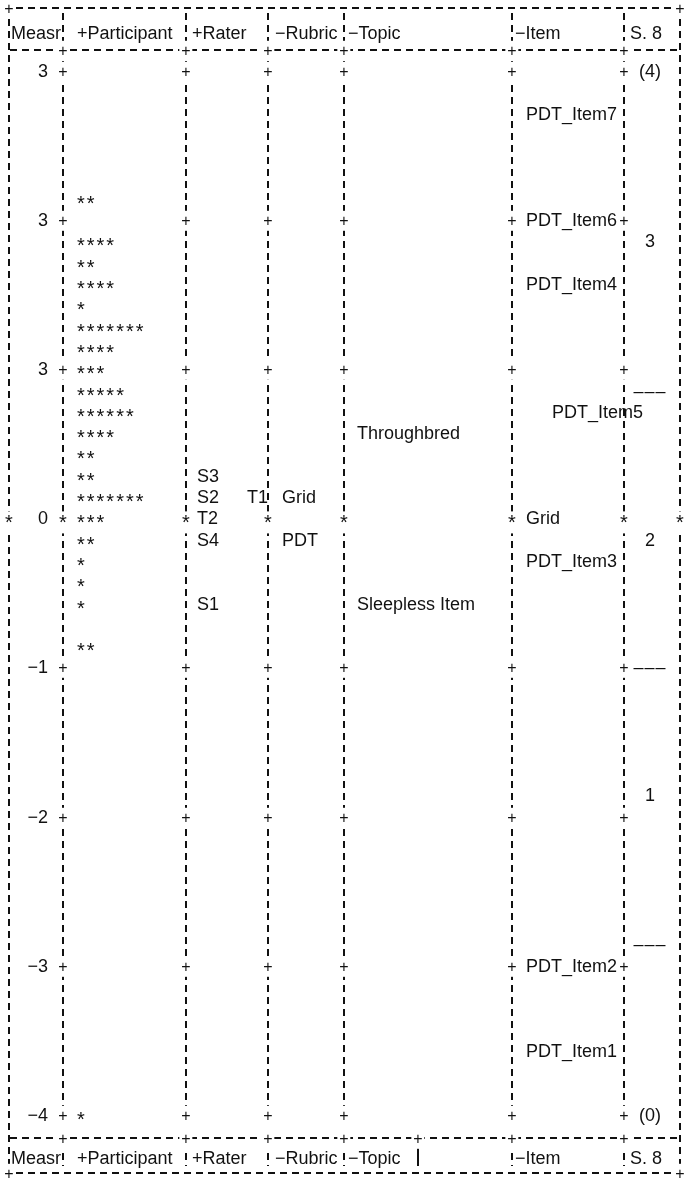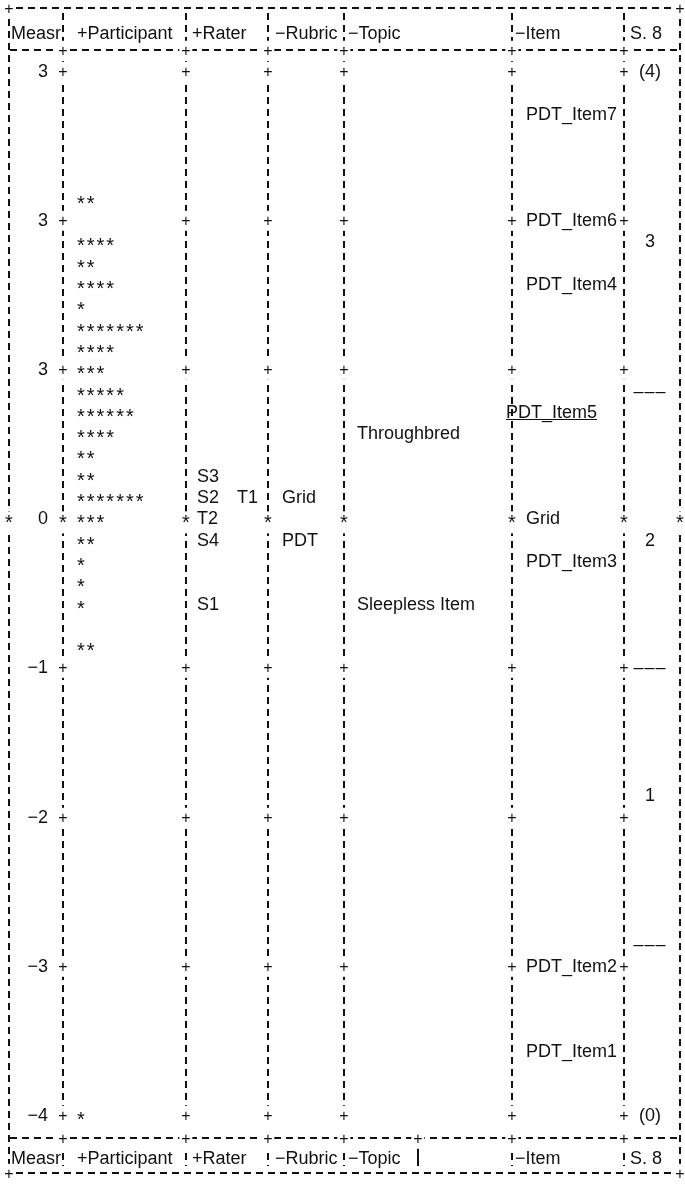--- a/index.html
+++ b/index.html
@@ -129,32 +129,32 @@
     <div class="stars" style="left: 77px; top: 491px;">*******</div>
     <div class="stars" style="left: 77px; top: 512px;">***</div>
     <div class="stars" style="left: 77px; top: 534px;">**</div>
     <div class="stars" style="left: 77px; top: 555px;">*</div>
     <div class="stars" style="left: 77px; top: 576px;">*</div>
     <div class="stars" style="left: 77px; top: 598px;">*</div>
     <div class="stars" style="left: 77px; top: 640px;">**</div>
     <div class="stars" style="left: 77px; top: 1109px;">*</div>
     <div class="txt" style="left: 197px; top: 466px;">S3</div>
     <div class="txt" style="left: 197px; top: 487px;">S2</div>
-    <div class="txt" style="left: 237px; top: 487px;">T1</div>
+    <div class="txt" style="left: 247px; top: 487px;">T1</div>
     <div class="txt" style="left: 197px; top: 508px;">T2</div>
     <div class="txt" style="left: 197px; top: 530px;">S4</div>
     <div class="txt" style="left: 197px; top: 594px;">S1</div>
     <div class="txt" style="left: 282px; top: 487px;">Grid</div>
     <div class="txt" style="left: 282px; top: 530px;">PDT</div>
     <div class="txt" style="left: 357px; top: 423px;">Throughbred</div>
     <div class="txt" style="left: 357px; top: 594px;">Sleepless Item</div>
     <div class="txt" style="left: 526px; top: 104px;">PDT_Item7</div>
     <div class="txt" style="left: 526px; top: 210px;">PDT_Item6</div>
     <div class="txt" style="left: 526px; top: 274px;">PDT_Item4</div>
-    <div class="txt" style="left: 506px; top: 402px; text-decoration: underline;">PDT_Item5</div>
+    <div class="txt" style="left: 552px; top: 402px;">PDT_Item5</div>
     <div class="txt" style="left: 526px; top: 508px;">Grid</div>
     <div class="txt" style="left: 526px; top: 551px;">PDT_Item3</div>
     <div class="txt" style="left: 526px; top: 956px;">PDT_Item2</div>
     <div class="txt" style="left: 526px; top: 1041px;">PDT_Item1</div>
     <div class="scale" style="left: 650px; top: 61px;">(4)</div>
     <div class="scale" style="left: 650px; top: 231px;">3</div>
     <div class="scale dashes" style="left: 650px; top: 381px;">–––</div>
     <div class="scale" style="left: 650px; top: 530px;">2</div>
     <div class="scale dashes" style="left: 650px; top: 657px;">–––</div>
     <div class="scale" style="left: 650px; top: 785px;">1</div>

